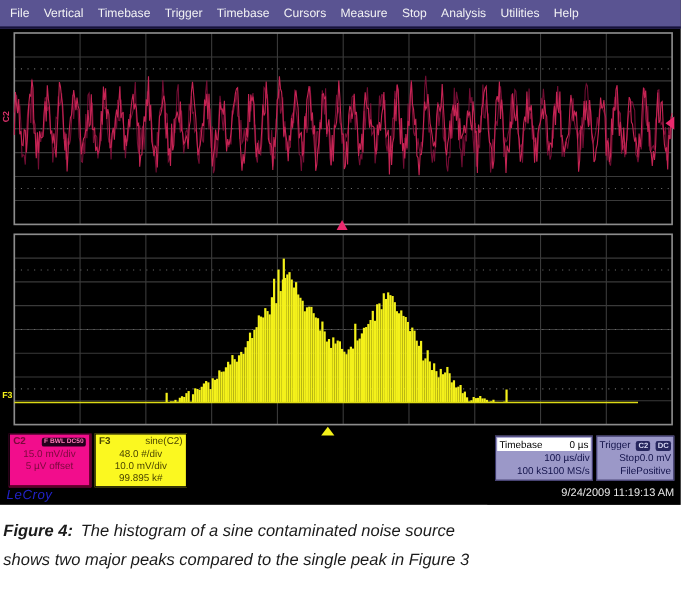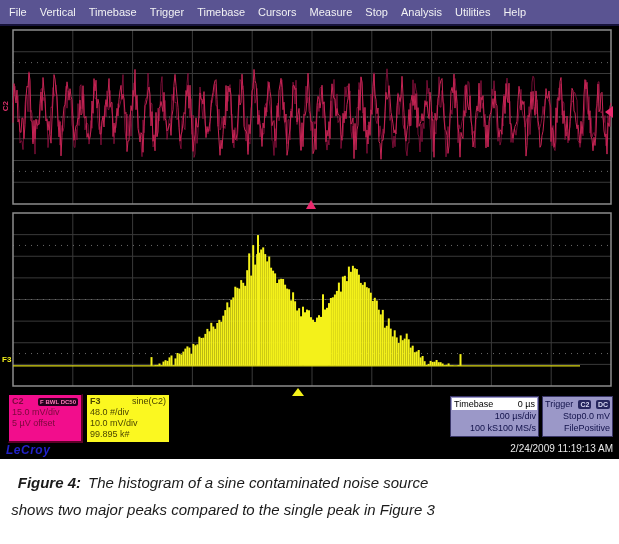--- a/index.html
+++ b/index.html
@@ -13,39 +13,39 @@
   #scope-svg{position:absolute;left:0;top:0;}
   .edge-label{position:absolute;font-weight:bold;font-size:8px;line-height:8px;}
   #c2label{left:2px;top:101px;color:#d8306a;writing-mode:vertical-rl;transform:rotate(180deg);}
   #f3label{left:2px;top:356px;color:#f4f11a;}
   
   .desc{position:absolute;top:394px;height:49px;box-sizing:border-box;padding:1px 3px;
     font-size:9px;line-height:11px;border:1px solid #000;}
   .c2box{left:8px;width:75px;background:#f20d8c;color:#7a0a3c;border-right:2px solid #5e0028;border-bottom:2px solid #5e0028;}
   .f3box{left:86px;width:84px;background:#fbf820;color:#4c4600;}
   .desc .hdr{display:flex;justify-content:space-between;align-items:center;font-weight:bold;}
-  .desc .val{text-align:left;}
+  .desc .val{text-align:center;}
   .badge{display:inline-block;border-radius:2px;padding:0 2px;}
   .badge.dark{background:#23001c;color:#ff7ab8;font-size:6px;line-height:8px;font-weight:bold;}
   .badge.navy{background:#26265e;color:#d7d8f2;font-size:7px;line-height:9px;font-weight:bold;margin-left:2px;}
   
   .info{position:absolute;top:396px;height:41px;background:#9b98c8;box-sizing:border-box;
     font-size:9px;line-height:12px;color:#12124a;border:1px solid #3a3668;padding:0 2px;}
   .tbbox{left:450px;width:89px;}
   .trbox{left:542px;width:71px;}
   .ihdr{display:flex;justify-content:space-between;background:#fff;color:#000;
     margin:1px -1px 0 -1px;padding:0 2px;font-size:9px;}
   .ihdr .t{font-weight:normal;}
   .ihdr2{display:flex;justify-content:space-between;align-items:center;margin-top:1px;}
   .irow{display:flex;justify-content:flex-end;}
   .timestamp{position:absolute;right:6px;top:443px;color:#e9e9e9;font-size:10px;}
-  .logo{position:absolute;left:6px;top:443px;color:#2222c8;font-size:12px;font-weight:bold;font-style:italic;letter-spacing:.5px;}
+  .logo{position:absolute;left:6px;top:443px;color:#2222c8;font-size:12px;font-weight:normal;font-style:italic;letter-spacing:.5px;}
   
   .caption{position:absolute;left:0;top:459px;width:440px;padding:10px 0 0 3px;
-    font-style:italic;font-size:15px;line-height:27px;color:#1b1b1b;background:#fff;text-align:center;}
+    font-style:italic;font-size:15px;line-height:27px;color:#1b1b1b;background:#fff;}
   .caption .cap-label{font-weight:bold;margin-right:7px;}
 </style>
 </head>
 <body>
 
 <div class="screenshot">
   <div class="scope">
 
     <div class="menubar" id="menubar">
         <span>File</span>
@@ -319,19 +319,19 @@
         <span>Stop</span>
         <span>0.0 mV</span>
       </div>
       <div class="irow">
         <span>File</span>
         <span>Positive</span>
       </div>
     </div>
 
     <div class="logo">LeCroy</div>
-    <div class="timestamp">2/24/2009 11:19:13 AM</div>
+    <div class="timestamp">9/24/2009 11:19:13 AM</div>
   </div>
 
   <div class="caption">
     <span class="cap-label">Figure 4:</span><span>The histogram of a sine contaminated noise source shows two major peaks compared to the single peak in Figure 3</span>
   </div>
 </div>
 
 </body></html>

